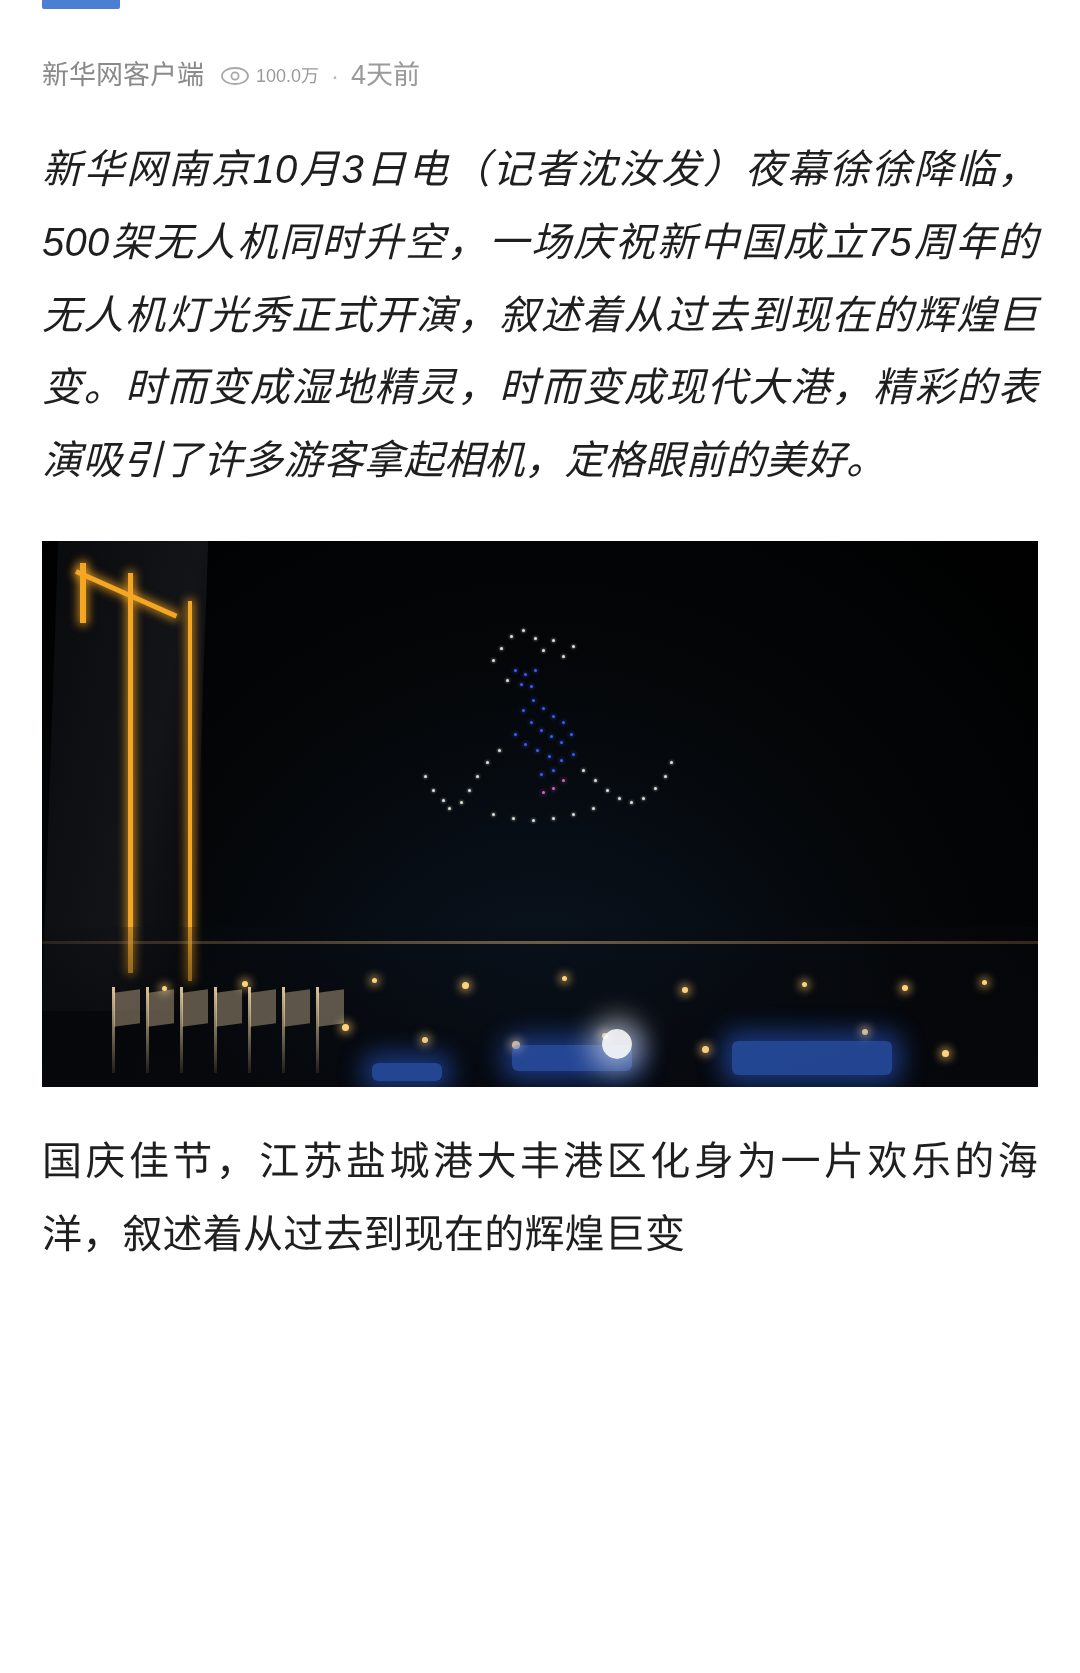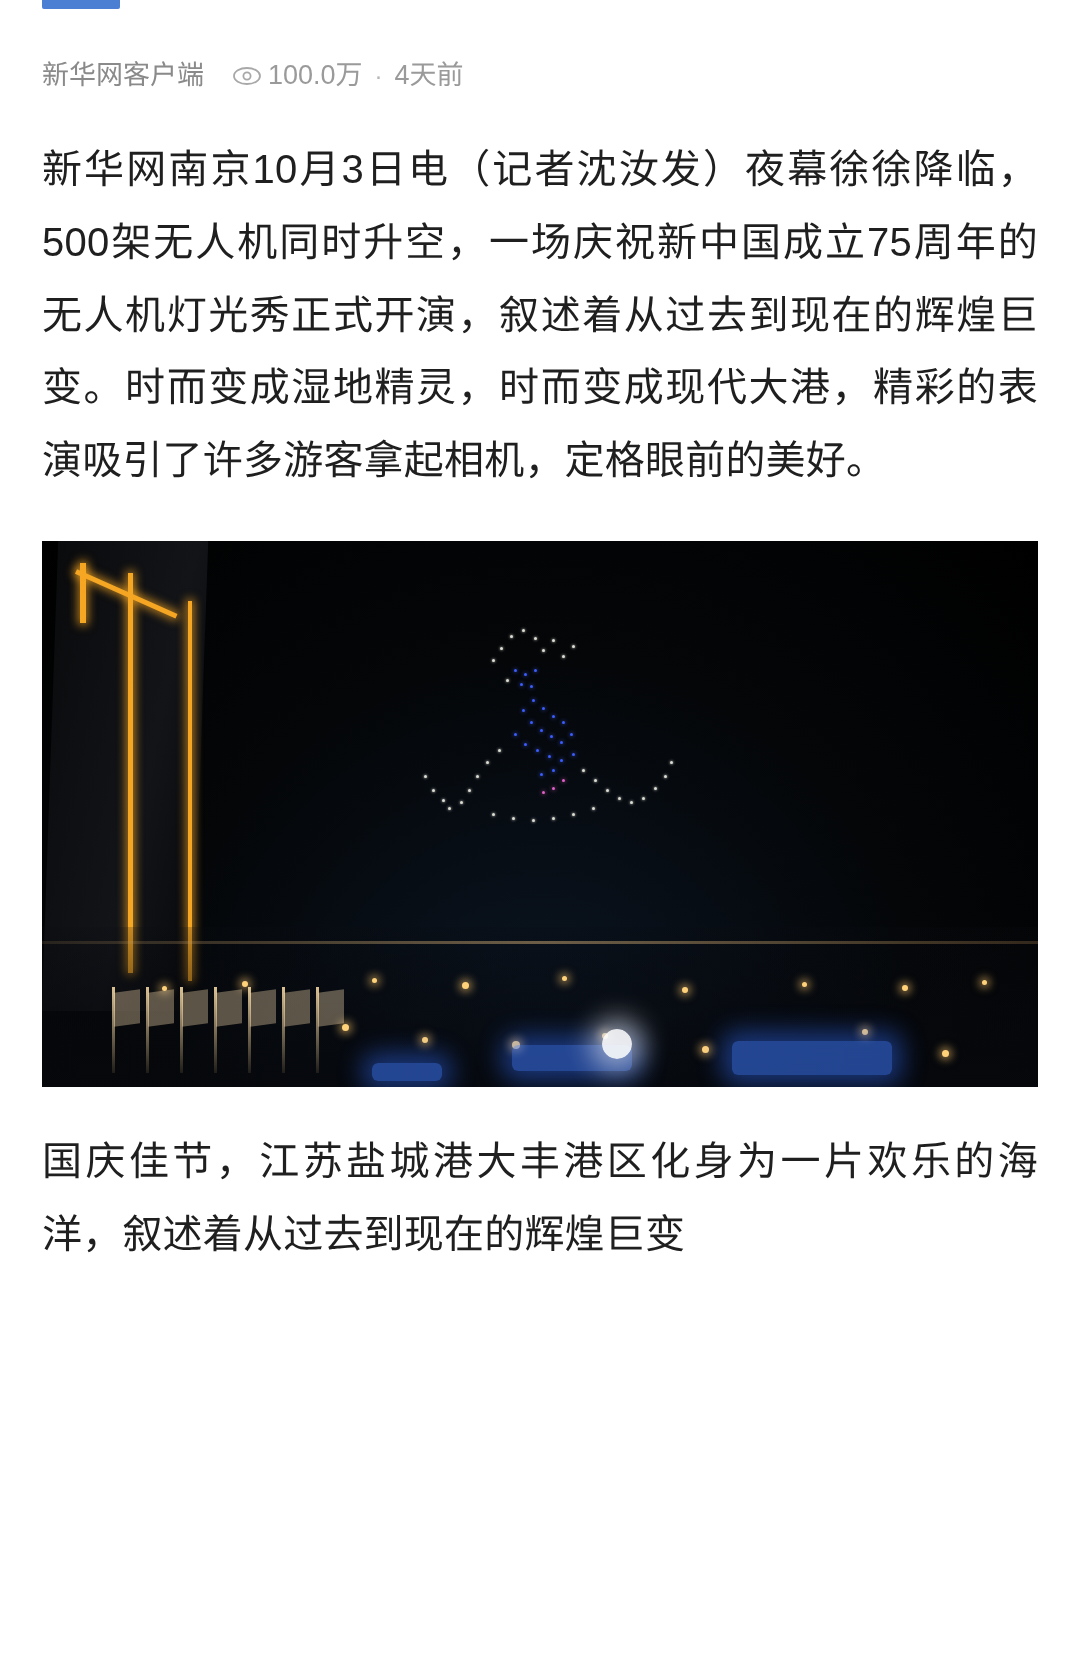--- a/index.html
+++ b/index.html
@@ -54,28 +54,28 @@
   .meta-row {
     display: flex;
     align-items: center;
     margin-top: 36px;
     font-size: 26px;
     color: #8c8c8c;
     line-height: 1;
   }
   .meta-source {
     color: #8a8a8a;
-    margin-right: 28px;
+    margin-right: 16px;
     font-size: 27px;
   }
   .meta-views {
     display: inline-flex;
     align-items: center;
     color: #9a9a9a;
-    font-size: 27px;
+    font-size: 18px;
   }
   .eye-icon {
     display: inline-block;
     width: 30px;
     height: 20px;
     margin-right: 6px;
     position: relative;
   }
   .eye-icon svg { display: block; }
   .meta-sep {
@@ -89,21 +89,21 @@
   }
 
   .paragraph {
     font-size: 40px;
     line-height: 1.82;
     color: #1f1f1f;
     margin: 38px 0 0 0;
     letter-spacing: 0.2px;
     text-align: justify;
   }
-  .paragraph.first { margin-top: 44px; }
+  .paragraph.first { margin-top: 44px; font-style: italic; }
 
   .figure {
     margin: 44px 0 0 0;
     width: 996px;
   }
   .figure-image {
     width: 996px;
     height: 546px;
     position: relative;
     overflow: hidden;

